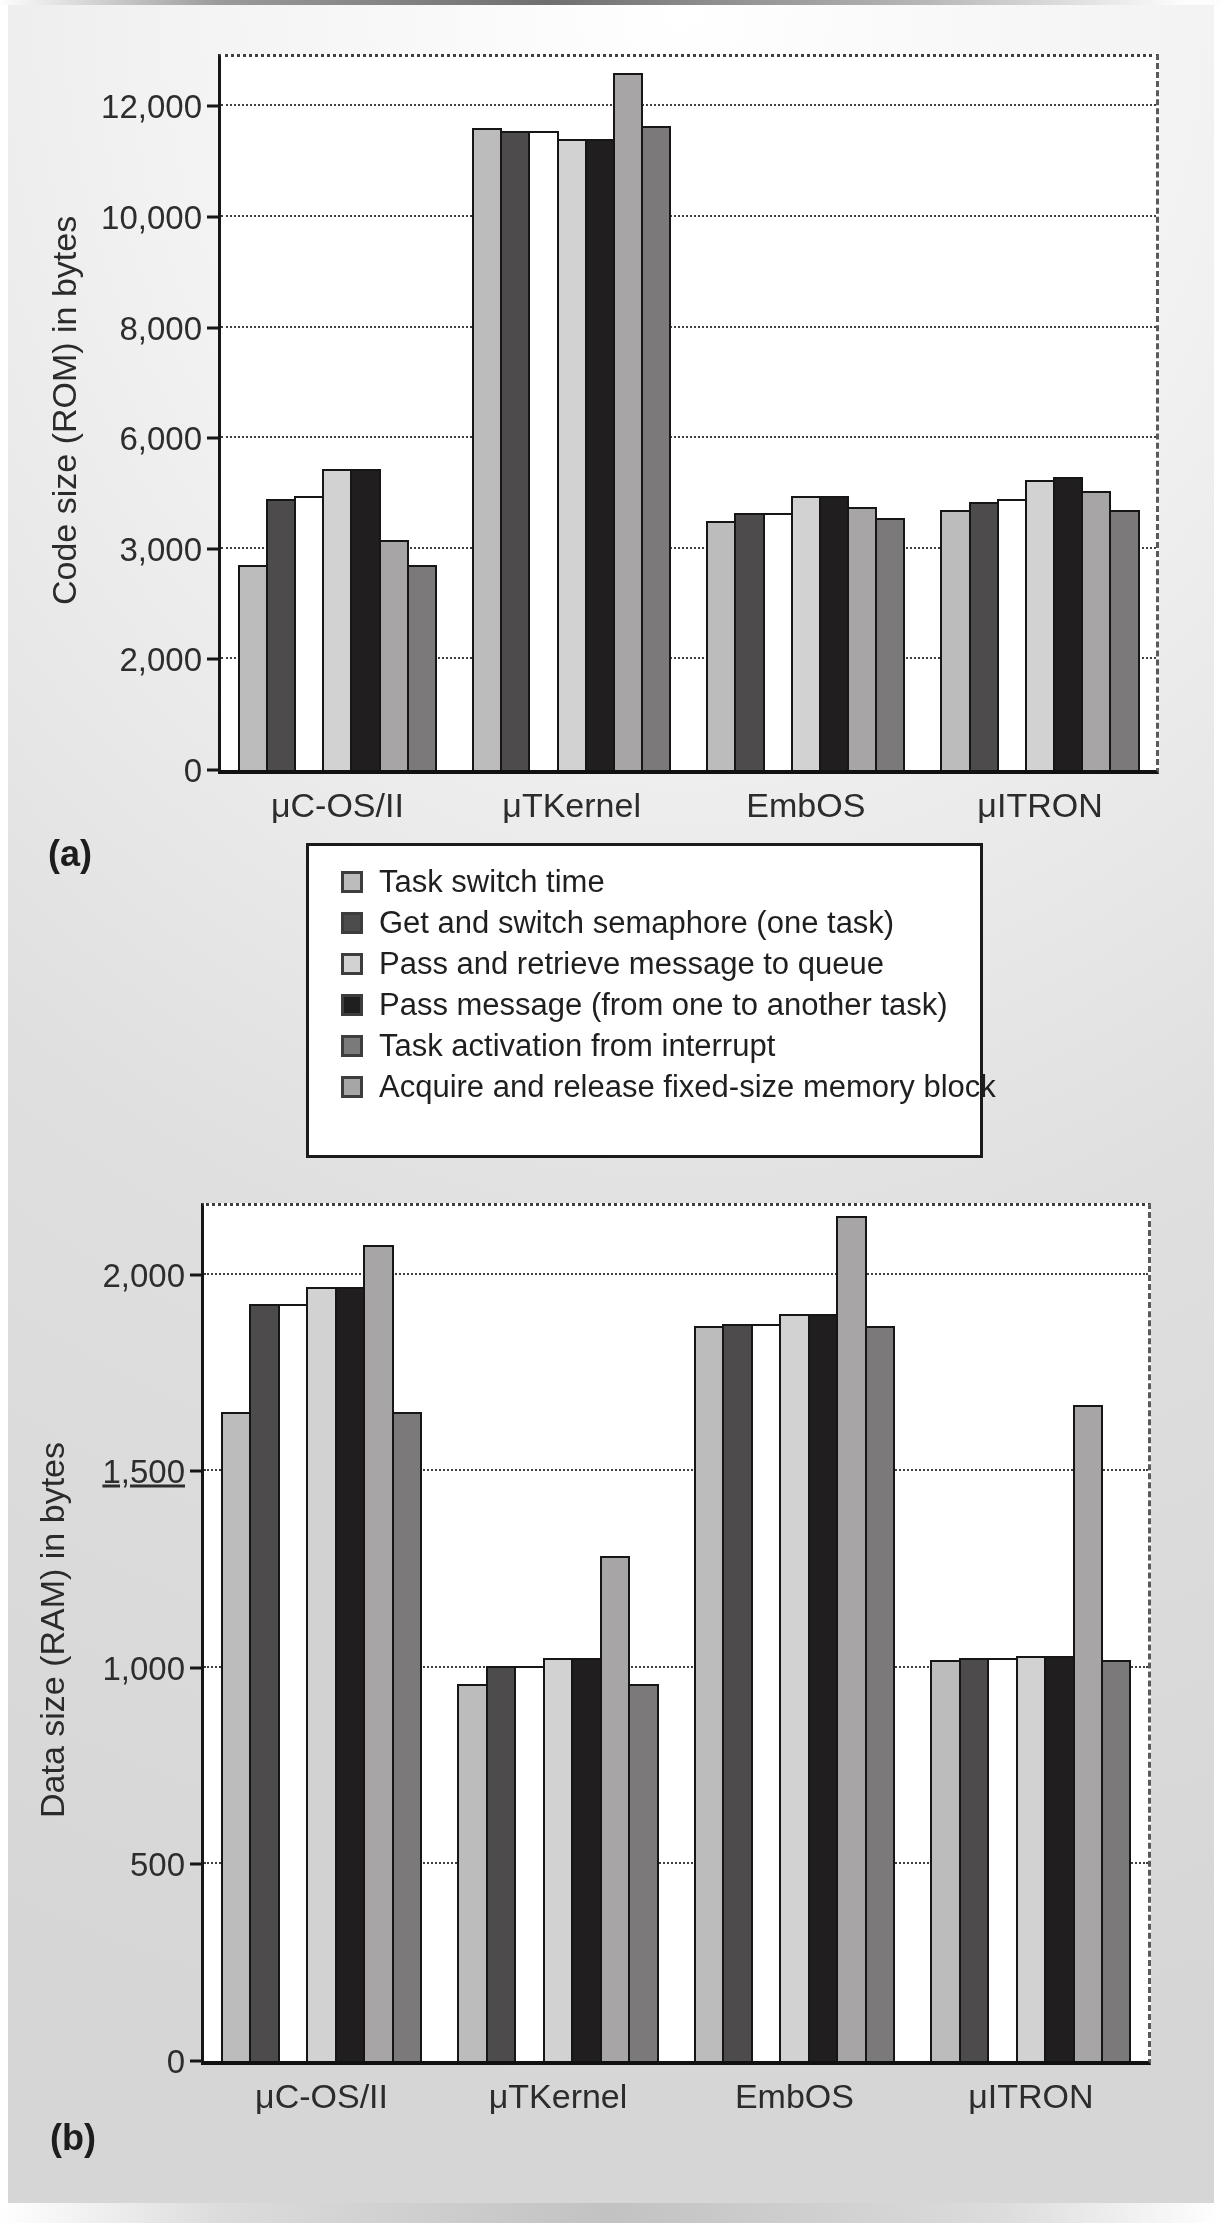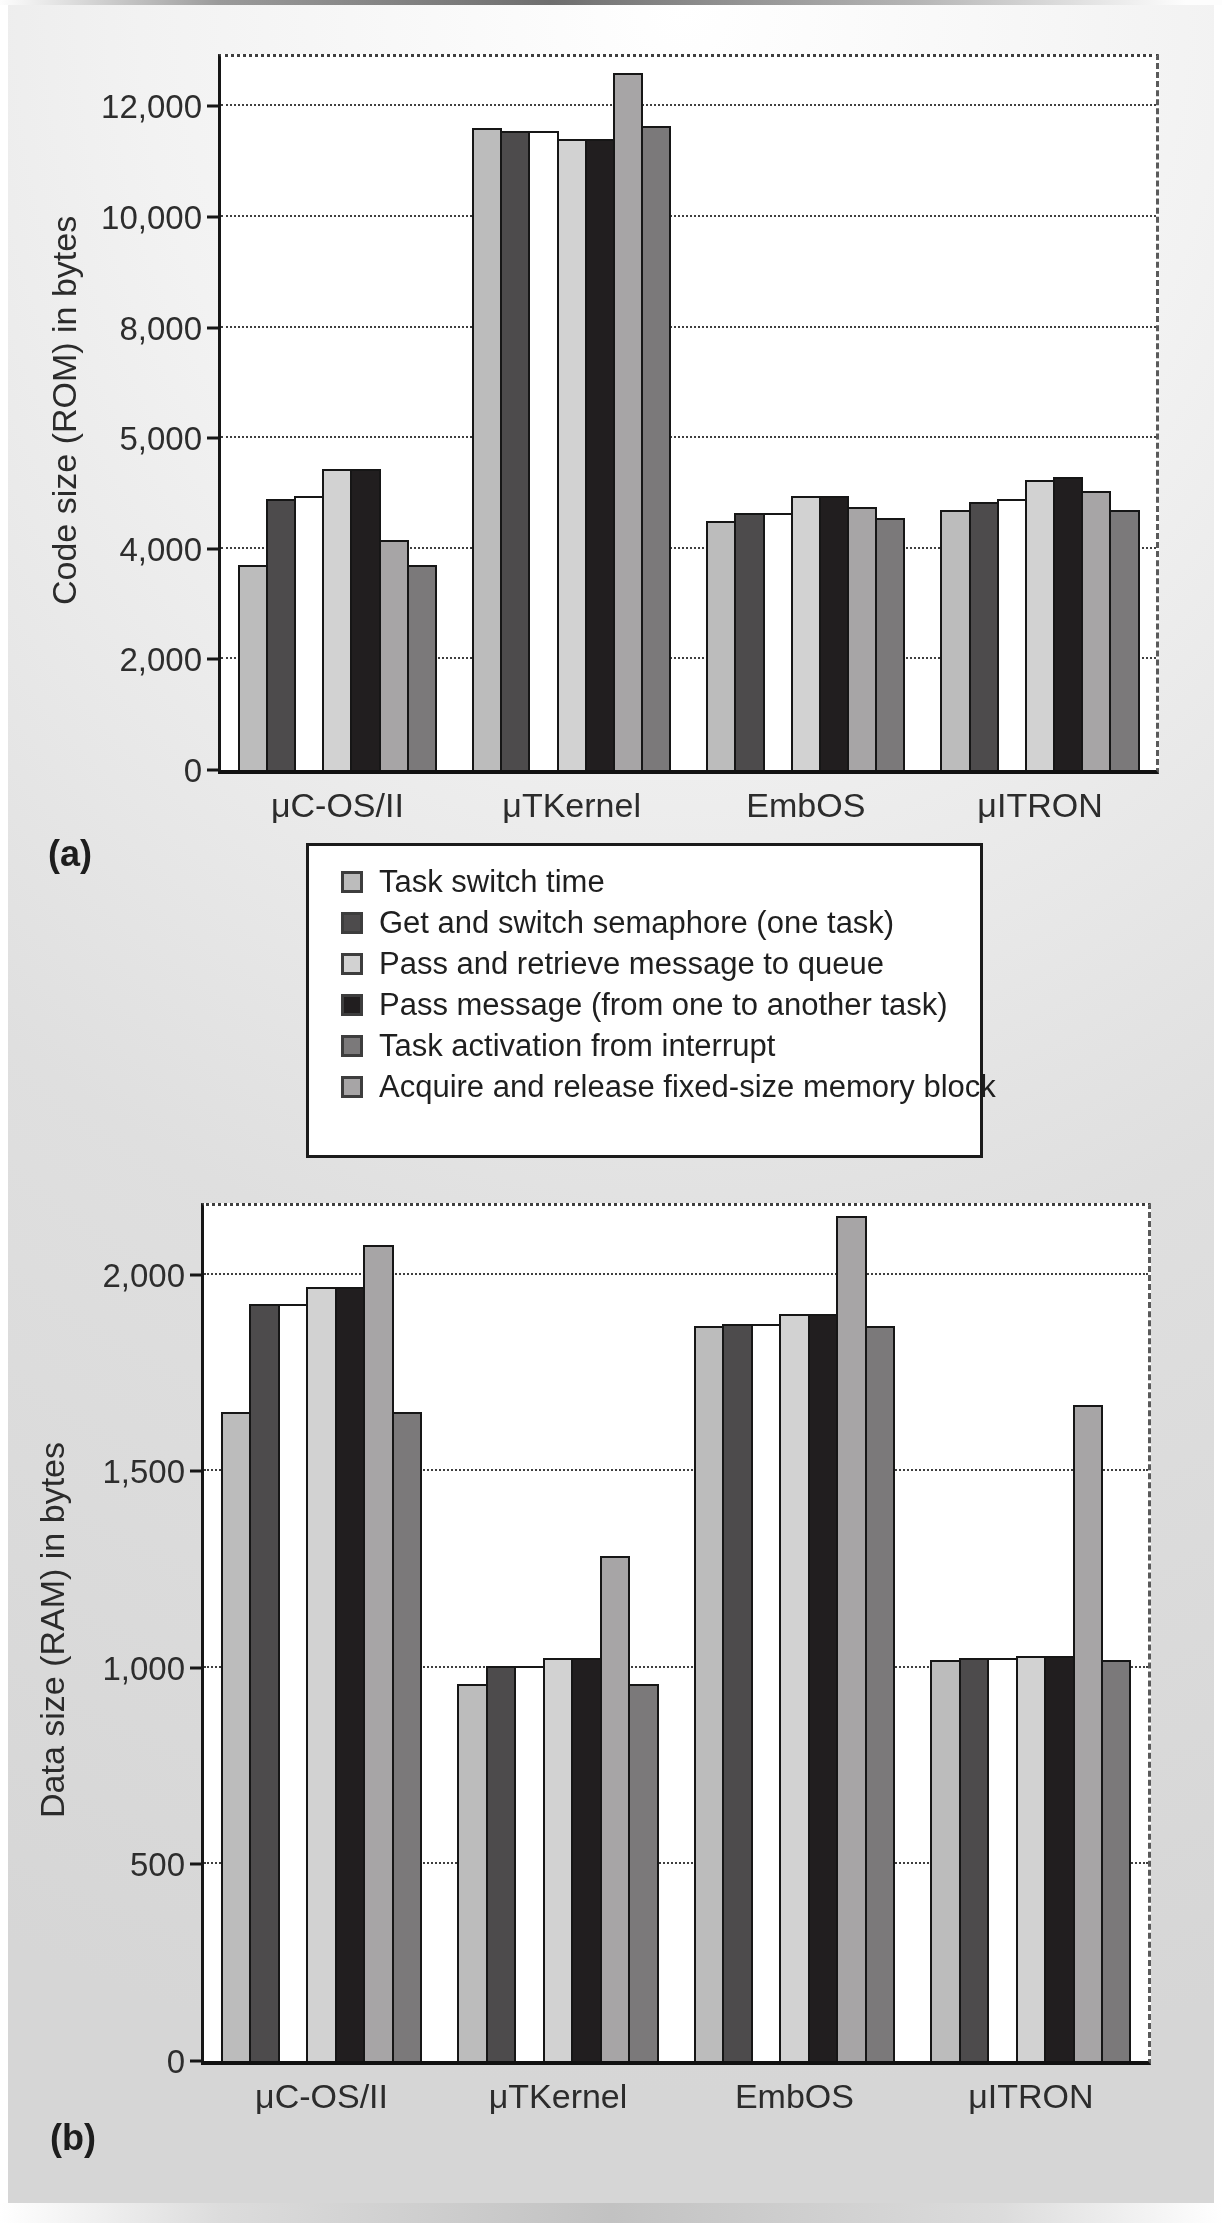--- a/index.html
+++ b/index.html
@@ -69,24 +69,24 @@
     <div class="chart chart-a">
       <div class="ytitle">Code size (ROM) in bytes</div>
       <div class="plot">
           <div class="tickmark" style="bottom: 0%;"></div>
           <div class="yticklabel" style="bottom: 0%;">0</div>
           <div class="gridline" style="bottom: 15.5159%;"></div>
           <div class="tickmark" style="bottom: 15.5159%;"></div>
           <div class="yticklabel" style="bottom: 15.5159%;">2,000</div>
           <div class="gridline" style="bottom: 31.0318%;"></div>
           <div class="tickmark" style="bottom: 31.0318%;"></div>
-          <div class="yticklabel" style="bottom: 31.0318%;">4,000</div>
+          <div class="yticklabel" style="bottom: 31.0318%;">3,000</div>
           <div class="gridline" style="bottom: 46.5477%;"></div>
           <div class="tickmark" style="bottom: 46.5477%;"></div>
-          <div class="yticklabel" style="bottom: 46.5477%;">5,000</div>
+          <div class="yticklabel" style="bottom: 46.5477%;">6,000</div>
           <div class="gridline" style="bottom: 62.0636%;"></div>
           <div class="tickmark" style="bottom: 62.0636%;"></div>
           <div class="yticklabel" style="bottom: 62.0636%;">8,000</div>
           <div class="gridline" style="bottom: 77.5795%;"></div>
           <div class="tickmark" style="bottom: 77.5795%;"></div>
           <div class="yticklabel" style="bottom: 77.5795%;">10,000</div>
           <div class="gridline" style="bottom: 93.0954%;"></div>
           <div class="tickmark" style="bottom: 93.0954%;"></div>
           <div class="yticklabel" style="bottom: 93.0954%;">12,000</div>
           <div class="bar-group" style="left: 1.8%; width: 21.3%;">
@@ -169,21 +169,21 @@
           <div class="tickmark" style="bottom: 0%;"></div>
           <div class="yticklabel" style="bottom: 0%;">0</div>
           <div class="gridline" style="bottom: 22.9885%;"></div>
           <div class="tickmark" style="bottom: 22.9885%;"></div>
           <div class="yticklabel" style="bottom: 22.9885%;">500</div>
           <div class="gridline" style="bottom: 45.977%;"></div>
           <div class="tickmark" style="bottom: 45.977%;"></div>
           <div class="yticklabel" style="bottom: 45.977%;">1,000</div>
           <div class="gridline" style="bottom: 68.9655%;"></div>
           <div class="tickmark" style="bottom: 68.9655%;"></div>
-          <div class="yticklabel" style="bottom: 68.9655%;">1,500</div>
+          <div class="yticklabel" style="bottom: 68.9655%; text-decoration: underline;">1,500</div>
           <div class="gridline" style="bottom: 91.954%;"></div>
           <div class="tickmark" style="bottom: 91.954%;"></div>
           <div class="yticklabel" style="bottom: 91.954%;">2,000</div>
           <div class="bar-group" style="left: 1.8%; width: 21.3%;">
             <div class="bar" style="height: 75.8621%; background: rgb(188, 188, 188);"></div>
             <div class="bar" style="height: 88.5057%; background: rgb(77, 75, 76);"></div>
             <div class="bar" style="height: 88.5057%; background: rgb(255, 255, 255);"></div>
             <div class="bar" style="height: 90.5747%; background: rgb(210, 210, 210);"></div>
             <div class="bar" style="height: 90.5747%; background: rgb(33, 30, 31);"></div>
             <div class="bar" style="height: 95.4023%; background: rgb(167, 165, 166);"></div>

